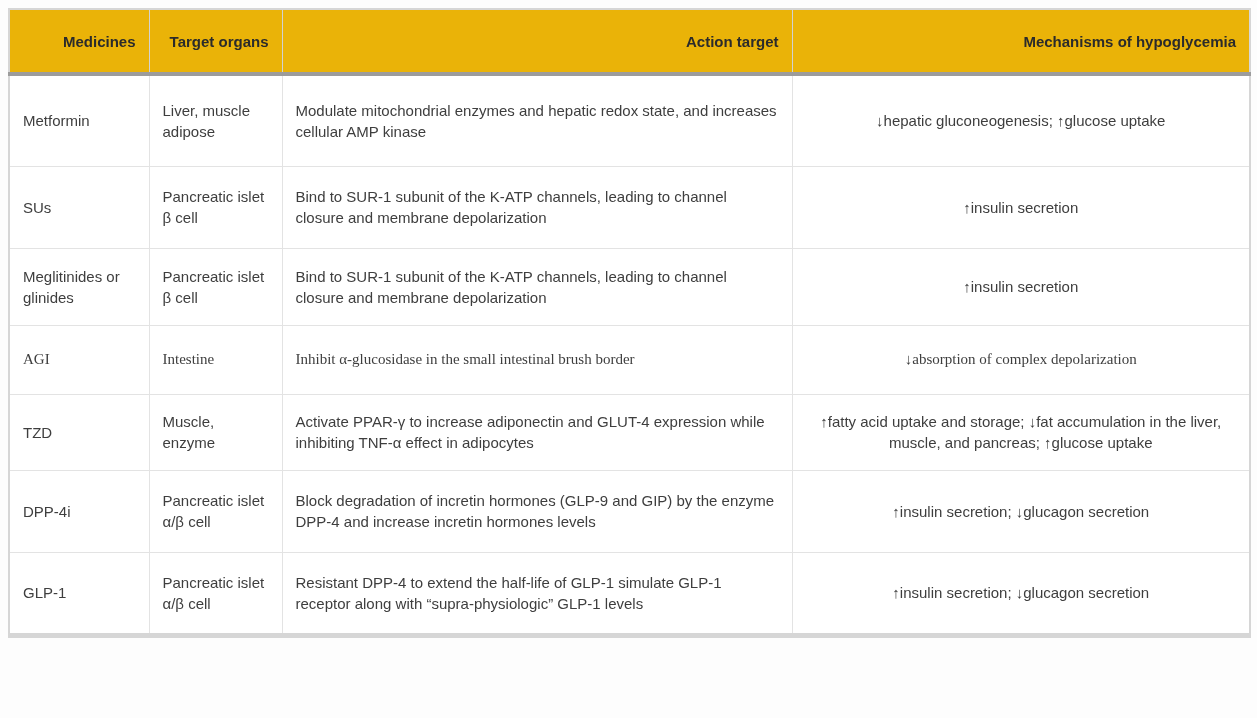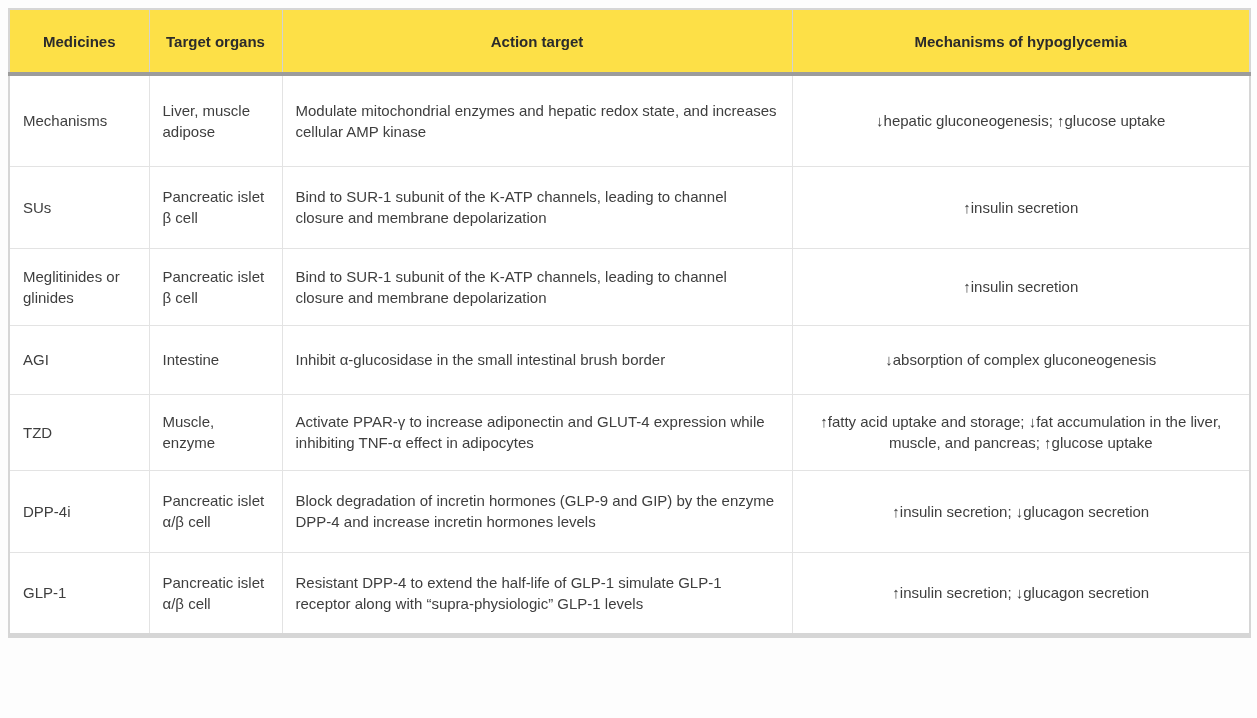--- a/index.html
+++ b/index.html
@@ -19,22 +19,22 @@
     border: 2px solid #d6d6d6;
     border-bottom-width: 5px;
     background: #ffffff;
   }
   table.med-table col.c1 { width: 140px; }
   table.med-table col.c2 { width: 133px; }
   table.med-table col.c3 { width: 510px; }
   table.med-table col.c4 { width: 458px; }
 
   table.med-table th {
-    background: #fde047;
-    text-align: center;
+    background: #eab308;
+    text-align: right;
     font-size: 15px;
     font-weight: bold;
     color: #2b2b2b;
     padding: 4px 13px;
     height: 54px;
     vertical-align: middle;
     border-bottom: 4px solid #9c9c9c;
     border-right: 1px solid #d2d2d2;
   }
   table.med-table th:last-child { border-right: none; }
@@ -48,21 +48,21 @@
     background: #ffffff;
     border-right: 1px solid #e3e3e3;
     border-top: 1px solid #e3e3e3;
   }
   table.med-table td:last-child { border-right: none; text-align: center; }
   table.med-table tbody tr:first-child td { border-top: none; }
 
   table.med-table tbody tr:nth-child(1) { height: 92px; }
   table.med-table tbody tr:nth-child(2) { height: 82px; padding-left: 31px; }
   table.med-table tbody tr:nth-child(3) { height: 77px; margin-top: 36px; }
-  table.med-table tbody tr:nth-child(4) { height: 69px; }
+  table.med-table tbody tr:nth-child(4) { height: 69px; font-family: Liberation Serif, serif; }
   table.med-table tbody tr:nth-child(5) { height: 76px; margin-left: 24px; }
   table.med-table tbody tr:nth-child(6) { height: 82px; }
   table.med-table tbody tr:nth-child(7) { height: 83px; margin-left: 36px; }
   table.med-table tbody tr:nth-child(8) { height: 80px; }
 </style>
 </head>
 <body>
 
 <div class="table-wrap">
   <table class="med-table">
@@ -75,42 +75,42 @@
     <thead>
       <tr>
         <th>Medicines</th>
         <th>Target organs</th>
         <th>Action target</th>
         <th>Mechanisms of hypoglycemia</th>
       </tr>
     </thead>
     <tbody>
       <tr>
-        <td>Mechanisms</td>
+        <td>Metformin</td>
         <td>Liver, muscle adipose</td>
         <td>Modulate mitochondrial enzymes and hepatic redox state, and increases cellular AMP kinase</td>
         <td>↓hepatic gluconeogenesis; ↑glucose uptake</td>
       </tr>
       <tr>
         <td>SUs</td>
         <td>Pancreatic islet β cell</td>
         <td>Bind to SUR-1 subunit of the K-ATP channels, leading to channel closure and membrane depolarization</td>
         <td>↑insulin secretion</td>
       </tr>
       <tr>
         <td>Meglitinides or glinides</td>
         <td>Pancreatic islet β cell</td>
         <td>Bind to SUR-1 subunit of the K-ATP channels, leading to channel closure and membrane depolarization</td>
         <td>↑insulin secretion</td>
       </tr>
       <tr>
         <td>AGI</td>
         <td>Intestine</td>
         <td>Inhibit α-glucosidase in the small intestinal brush border</td>
-        <td>↓absorption of complex gluconeogenesis</td>
+        <td>↓absorption of complex depolarization</td>
       </tr>
       <tr>
         <td>TZD</td>
         <td>Muscle, enzyme</td>
         <td>Activate PPAR-γ to increase adiponectin and GLUT-4 expression while inhibiting TNF-α effect in adipocytes</td>
         <td>↑fatty acid uptake and storage; ↓fat accumulation in the liver, muscle, and pancreas; ↑glucose uptake</td>
       </tr>
       <tr>
         <td>DPP-4i</td>
         <td>Pancreatic islet α/β cell</td>

